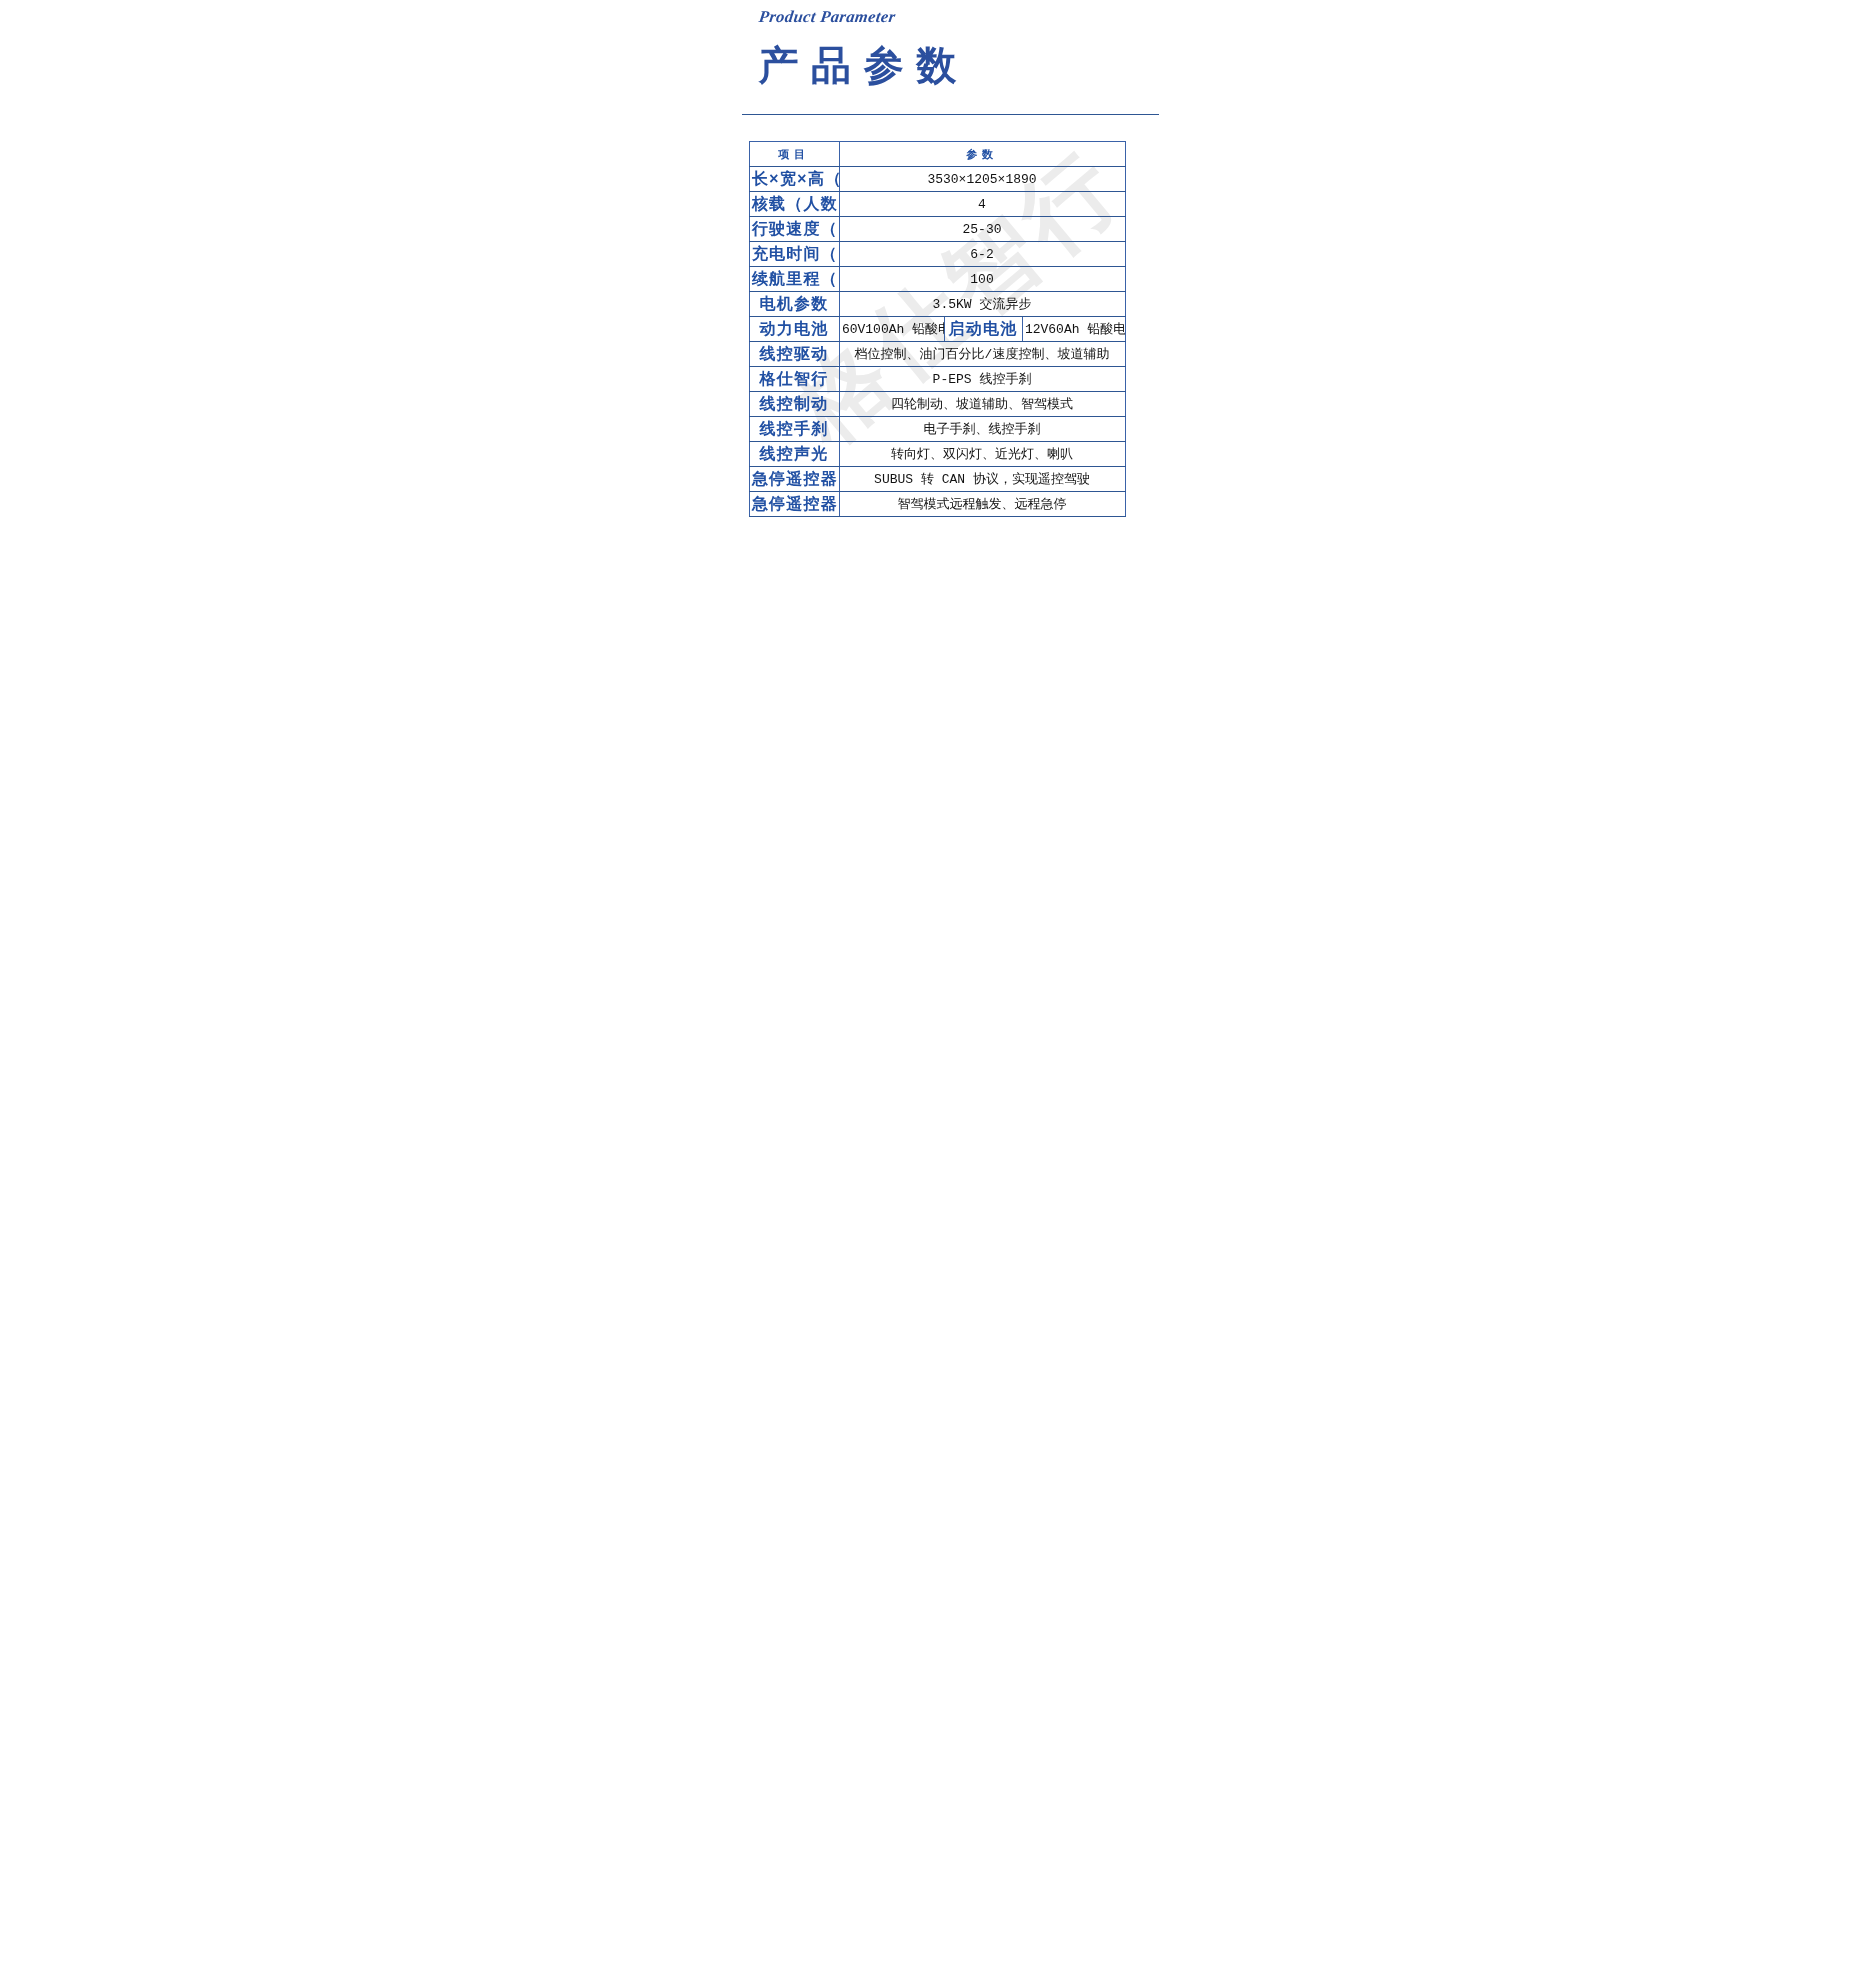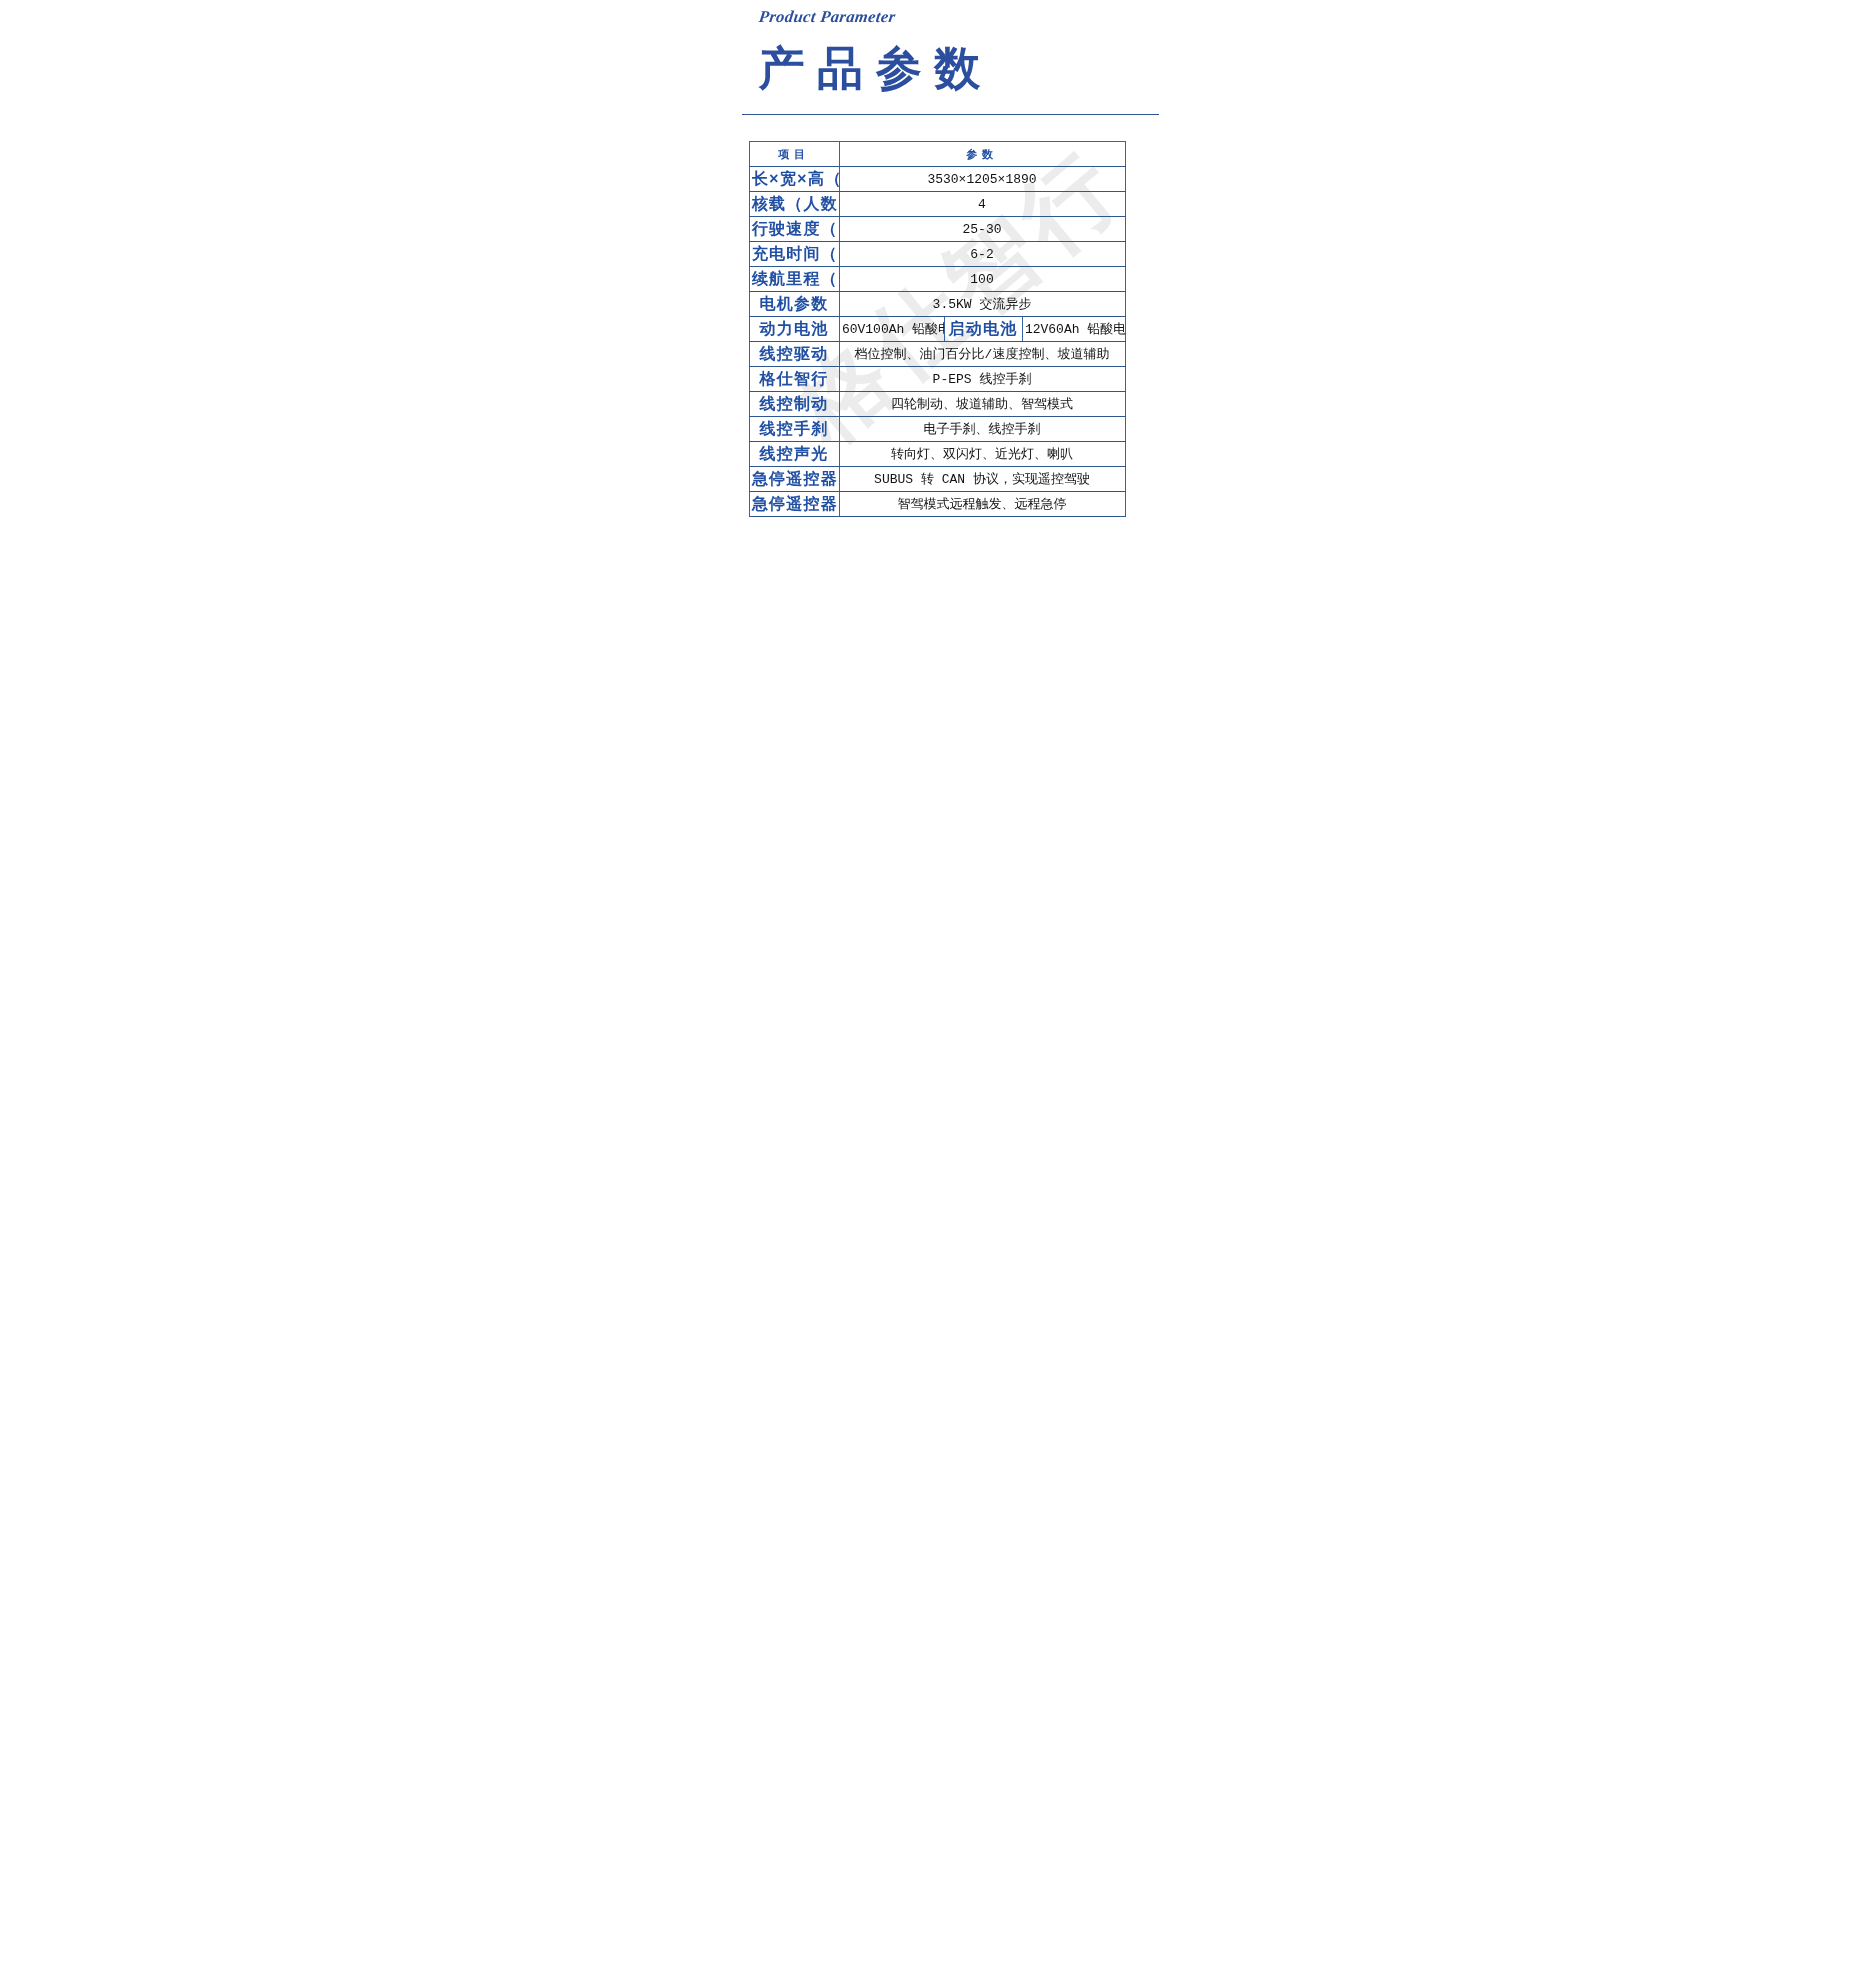--- a/index.html
+++ b/index.html
@@ -21,21 +21,21 @@
   .eyebrow{
     position:absolute;left:57px;top:7px;
     font-size:16.5px;font-weight:bold;font-style:italic;
     color:var(--accent);
     transform:skewX(-8deg);
     letter-spacing:0.4px;
     white-space:nowrap;
   }
   .main-title{
     position:absolute;left:57px;top:38px;
-    font-size:46px;font-weight:bold;
+    font-size:40px;font-weight:bold;
     color:var(--accent);
     letter-spacing:12.6px;
     white-space:nowrap;
     font-family:"DejaVu Serif","Liberation Serif",serif;
   }
   .rule{
     position:absolute;left:40px;top:114px;
     width:417px;height:1.2px;
     background:var(--line);
   }

